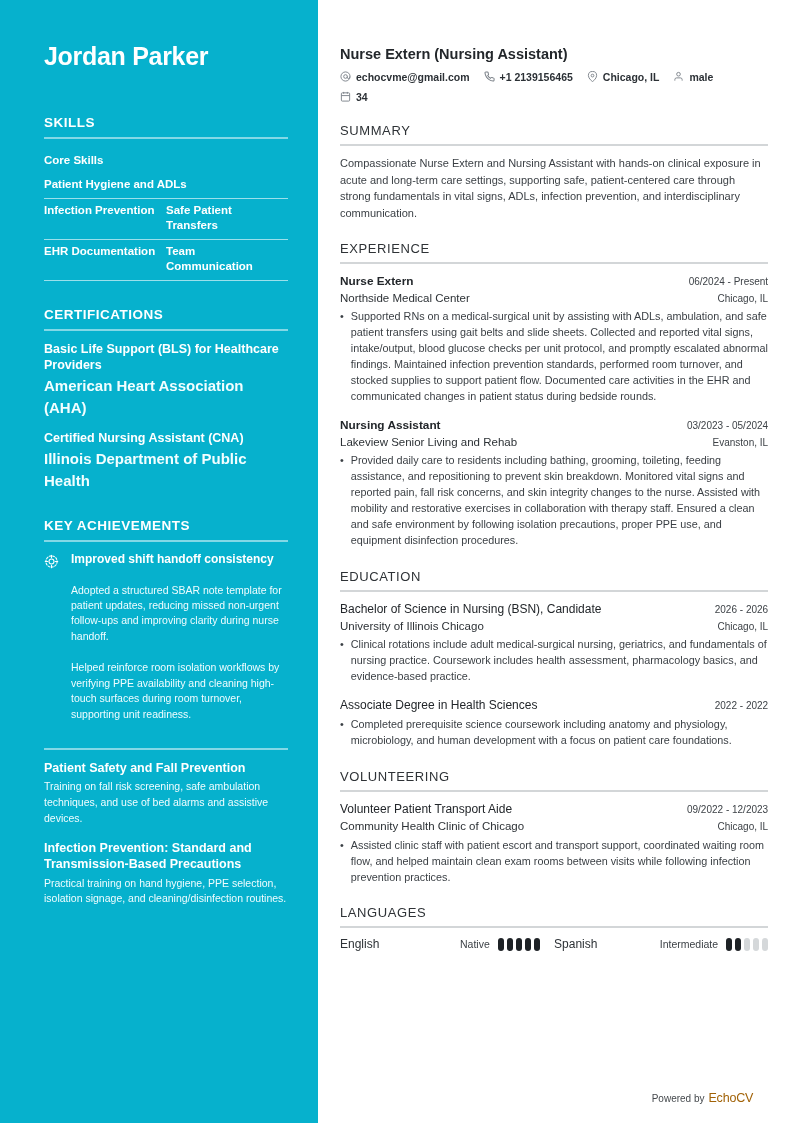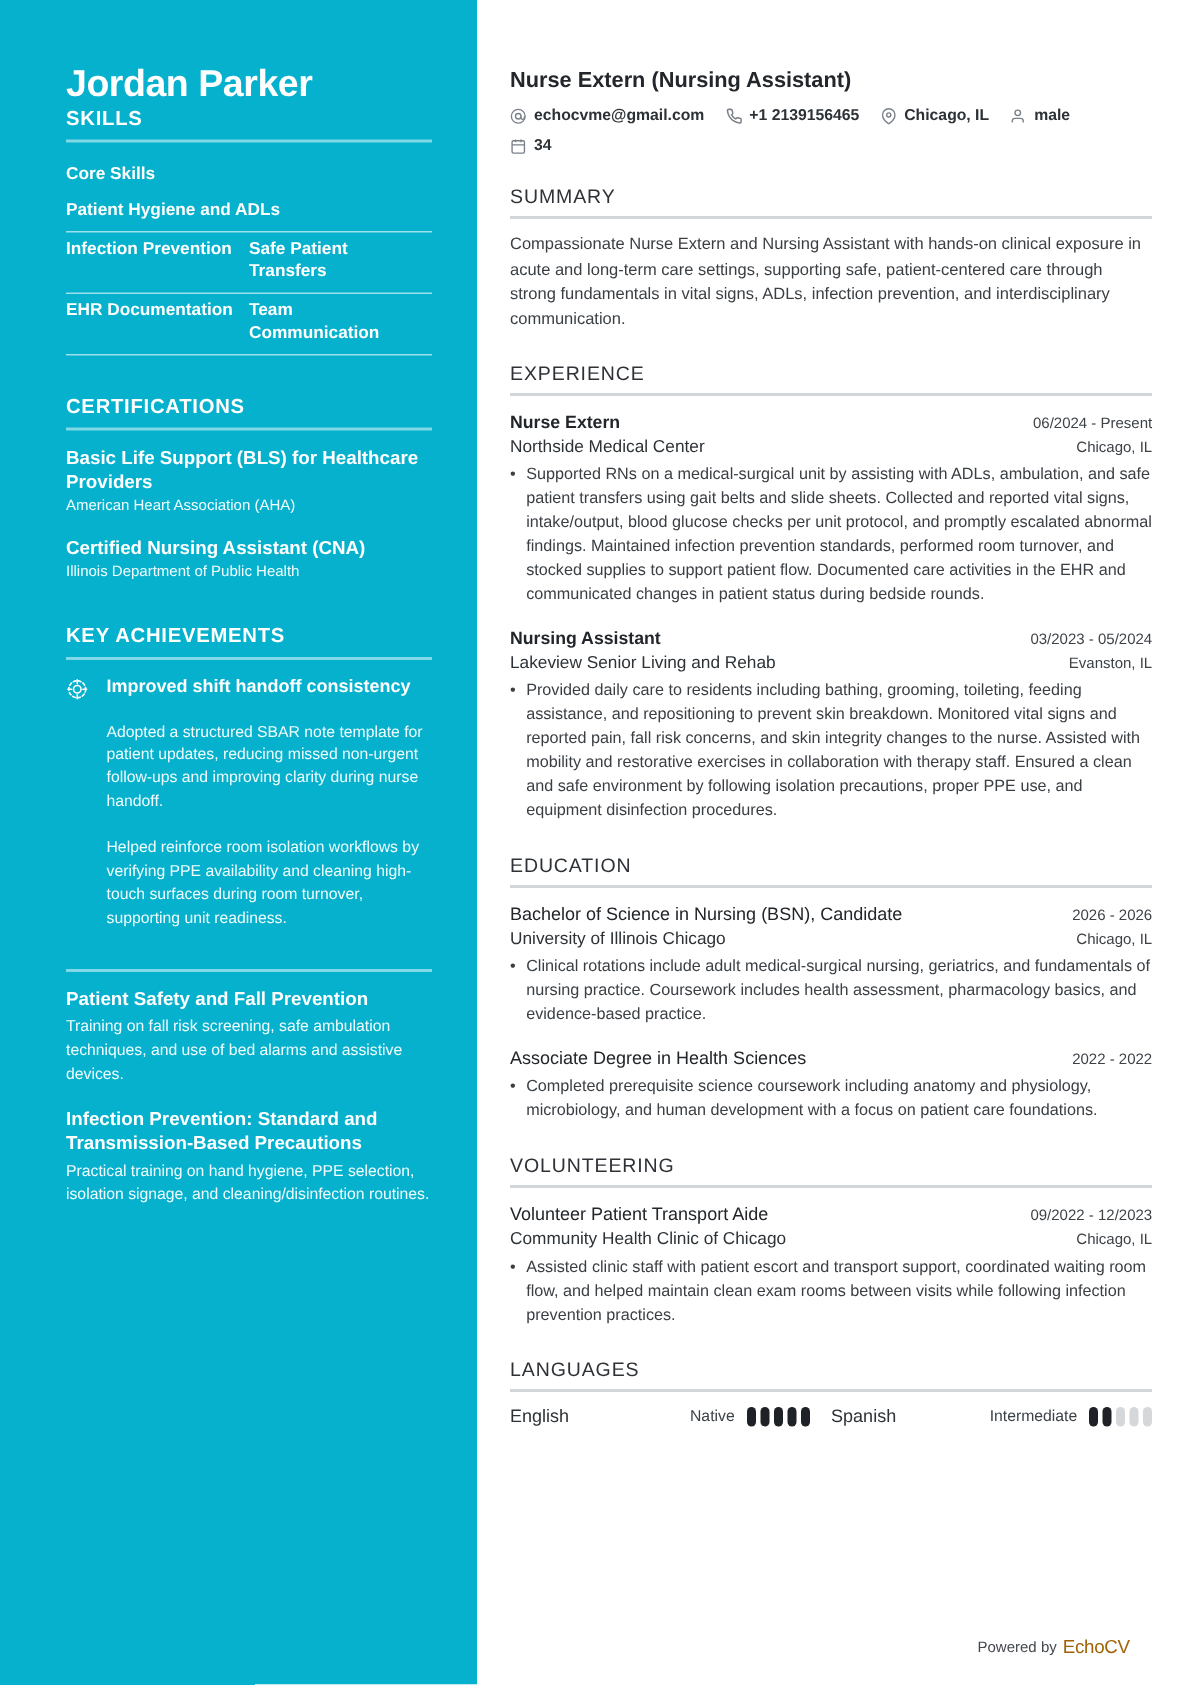--- a/index.html
+++ b/index.html
@@ -12,21 +12,21 @@
 
   
   .sidebar {
     width: 318px; flex: 0 0 318px;
     background: #06b1cd;
     color: #ffffff;
     padding: 42px 30px 0 44px;
   }
   .cand-name {
     font-size: 25px; font-weight: bold; letter-spacing: -0.3px;
-    line-height: 1.15; color:#fff;
+    line-height: 1.15; margin-bottom: 44px; color:#fff;
   }
   .side-sec { margin-bottom: 26px; }
   .side-sec-title {
     font-size: 13.5px; font-weight: bold; letter-spacing: .5px;
     color:#fff; margin-bottom: 7px;
   }
   .side-rule { height: 2px; background: rgba(255,255,255,.5); margin-bottom: 10px; }
 
   
   .skill-grid { display: flex; flex-wrap: wrap; }
@@ -34,41 +34,41 @@
     font-size: 11.5px; font-weight: bold; color:#fff;
     padding: 4px 0 5px 0; line-height: 1.35;
   }
   .skill-cell.full { width: 100%; }
   .skill-cell.half { width: 50%; padding-right: 10px; }
   .skill-cell.ul { border-bottom: 1px solid rgba(255,255,255,.6); }
 
   
   .cert-item { margin-bottom: 11px; }
   .cert-name { font-size: 12.5px; font-weight: bold; line-height: 1.3; }
-  .cert-org  { font-size: 10px; font-weight: normal; line-height: 1.45; margin-top: 2px; color:#f2feff; }
+  .cert-org  { font-size: 15px; font-weight: bold; line-height: 1.45; margin-top: 2px; color:#f2feff; }
 
   
   .ach-item { display: flex; gap: 10px; margin-bottom: 14px; }
   .ach-icon { flex: 0 0 17px; padding-top: 2px; }
   .ach-icon svg { display:block; }
   .ach-title { font-size: 12px; font-weight: bold; line-height: 1.3; }
   .ach-desc  { font-size: 10.5px; line-height: 1.47; margin-top: 13px; padding-left: 1px; color:#f0fdff;}
   .ach-body { flex: 1 1 auto; }
   .ach-indent { padding-left: 27px; }
 
   
   .trn-item { margin-bottom: 13px; }
   .trn-name { font-size: 12.5px; font-weight: bold; line-height: 1.32; }
   .trn-desc { font-size: 10.5px; line-height: 1.5; margin-top: 3px; color:#f0fdff; }
 
   
   .main { flex: 1 1 auto; padding: 46px 38px 0 22px; position: relative; }
   .headline { font-size: 14.5px; font-weight: bold; color:#23272b; margin-bottom: 9px; }
   .contact-row { display: flex; flex-wrap: wrap; align-items: center; gap: 4px 14px; margin-bottom: 3px; }
-  .contact-item { display: flex; align-items: center; gap: 5px; font-size: 10.5px; font-weight: bold; color:#2c3136; }
+  .contact-item { display: flex; align-items: flex-start; gap: 5px; font-size: 10.5px; font-weight: bold; color:#2c3136; }
   .contact-item svg { display:block; flex:0 0 auto; }
 
   .sec { margin-top: 20px; }
   .sec-title { font-size: 13px; color:#2e3236; letter-spacing: .6px; margin-bottom: 6px; }
   .sec-rule { height: 2px; background: #d3d6d8; margin-bottom: 9px; }
 
   .summary-text { font-size: 11px; line-height: 1.5; color:#3a3f44; }
 
   .entry { margin-bottom: 12px; }
   .entry-line { display: flex; justify-content: space-between; align-items: baseline; gap: 12px; }

